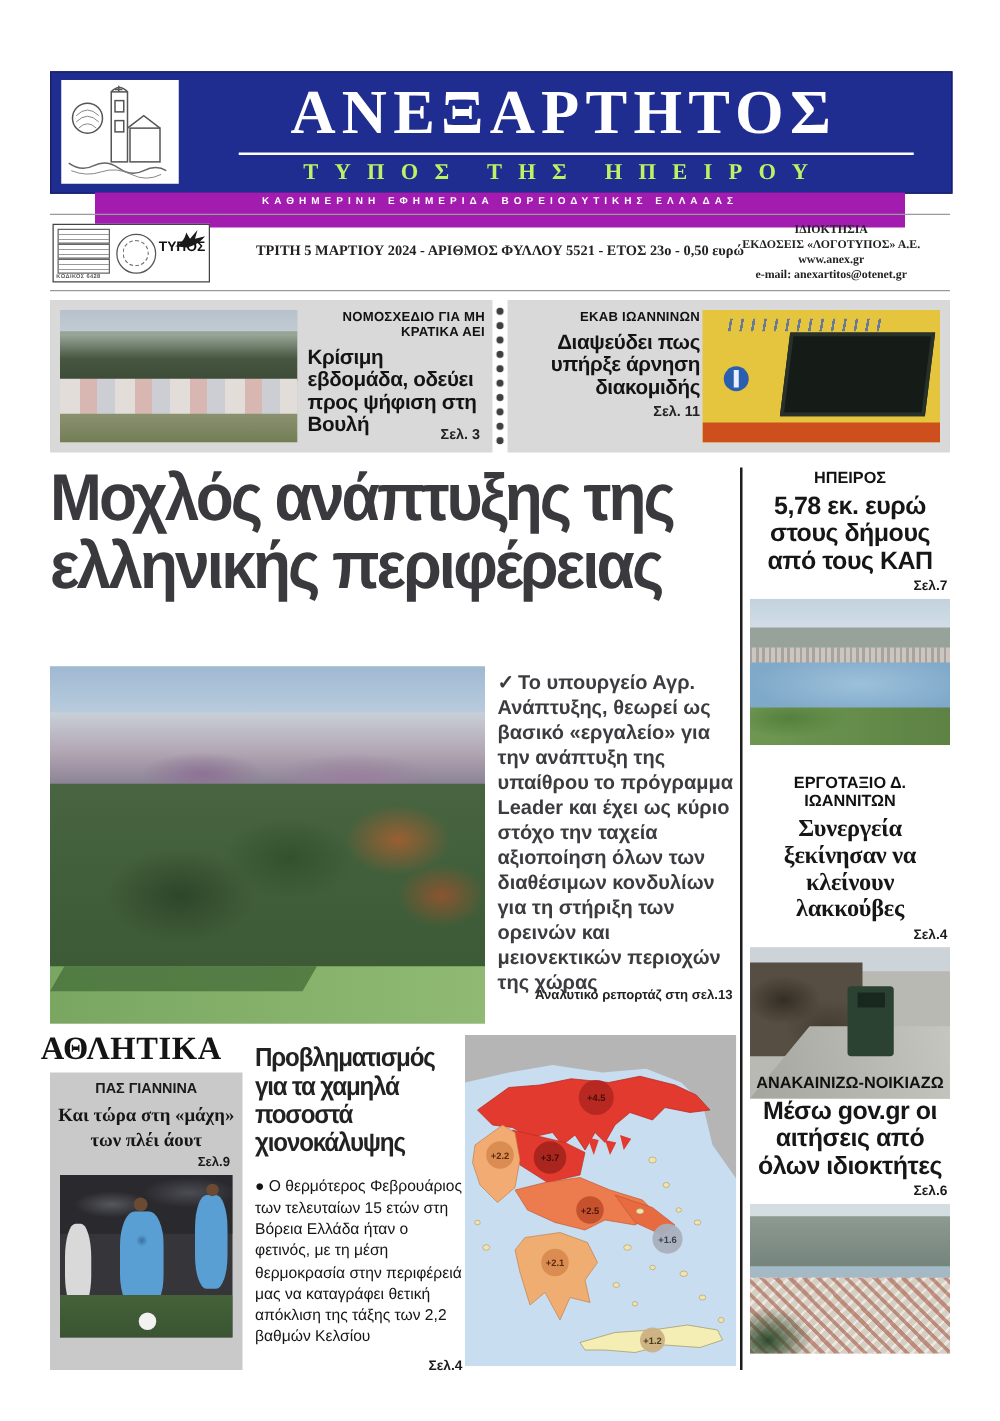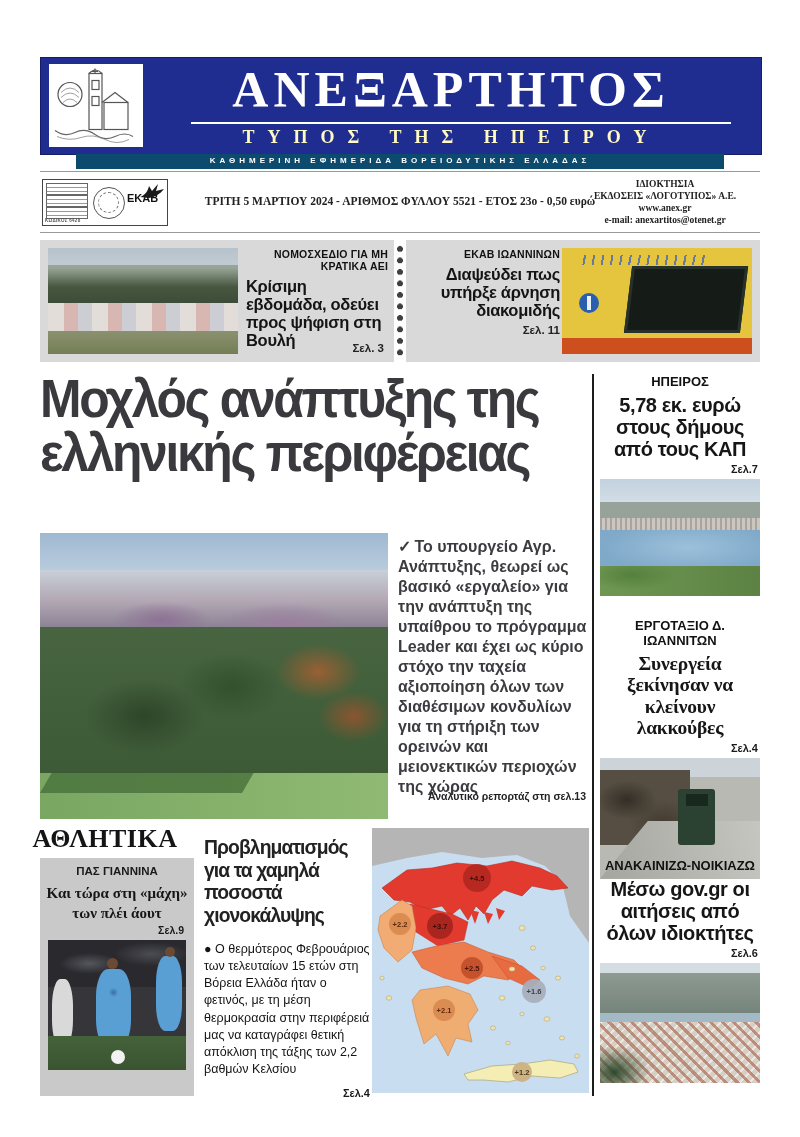--- a/index.html
+++ b/index.html
@@ -8,22 +8,22 @@
   .abs{position:absolute;}
 
   
   .masthead{left:40px;top:57px;width:720px;height:96px;background:#202d90;border:1px solid #141d66;}
   .logo-box{position:absolute;left:8px;top:6px;width:94px;height:83px;background:#fff;}
   .mast-title{position:absolute;left:108px;top:0px;width:604px;text-align:center;
       font-family:"Liberation Serif",serif;font-weight:bold;font-size:50px;line-height:62px;
       color:#ffffff;letter-spacing:5px;}
   .mast-rule{position:absolute;left:150px;top:64px;width:540px;height:2px;background:#ffffff;}
   .mast-sub{position:absolute;left:108px;top:69px;width:604px;text-align:center;
-      font-family:"Liberation Serif",serif;font-weight:bold;font-size:18px;color:#fef9c3;letter-spacing:13px;}
-  .tagline{left:76px;top:154px;width:648px;height:15px;background:#0c4a6e;
+      font-family:"Liberation Serif",serif;font-weight:bold;font-size:18px;color:#bef264;letter-spacing:13px;}
+  .tagline{left:76px;top:154px;width:648px;height:28px;background:#a21caf;
       text-align:center;font-size:8px;font-weight:bold;color:#ffffff;letter-spacing:4px;line-height:13px;}
 
   
   .dateline{left:40px;top:171px;width:720px;height:60px;border-top:1px solid #9a9a9a;border-bottom:1px solid #9a9a9a;}
   .stamp{position:absolute;left:2px;top:7px;width:124px;height:45px;border:1px solid #444;background:#fff;}
   .permit{position:absolute;left:3px;top:3px;width:40px;height:10px;border:1px solid #666;
       background:repeating-linear-gradient(180deg,transparent 0 3px,#999 3px 4px);}
   .permit.p2{top:15px;}.permit.p3{top:27px;}
   .stamp-code{position:absolute;left:2px;top:38px;font-size:4.5px;color:#555;font-weight:bold;letter-spacing:.3px;}
   .stamp-circle{position:absolute;left:50px;top:7px;width:30px;height:30px;border:1.5px solid #555;border-radius:50%;}
@@ -184,21 +184,21 @@
 </div>
 <div class="abs tagline">ΚΑΘΗΜΕΡΙΝΗ ΕΦΗΜΕΡΙΔΑ ΒΟΡΕΙΟΔΥΤΙΚΗΣ ΕΛΛΑΔΑΣ</div>
 
 <div class="abs dateline">
   <div class="stamp">
     <div class="permit p1"></div>
     <div class="permit p2"></div>
     <div class="permit p3"></div>
     <div class="stamp-code">ΚΩΔΙΚΟΣ 6428</div>
     <div class="stamp-circle"></div>
-    <div class="stamp-elta">ΕΚΑΒ</div>
+    <div class="stamp-elta">ΤΥΠΟΣ</div>
     <svg class="elta-bird" width="26" height="20" viewBox="0 0 26 20">
       <path d="M1,15 C6,13 9,9 10,4 L13,9 L19,2 L17,9 L25,7 C21,12 16,15 10,16 Z" fill="#1a1a1a"></path>
     </svg>
   </div>
   <div class="date-center">ΤΡΙΤΗ 5 ΜΑΡΤΙΟΥ 2024  -  ΑΡΙΘΜΟΣ ΦΥΛΛΟΥ 5521 - ΕΤΟΣ 23ο - 0,50 ευρώ</div>
   <div class="pub">
     <div>ΙΔΙΟΚΤΗΣΙΑ</div>
     <div>ΕΚΔΟΣΕΙΣ «ΛΟΓΟΤΥΠΟΣ» Α.Ε.</div>
     <div>www.anex.gr</div>
     <div>e-mail: anexartitos@otenet.gr</div>

